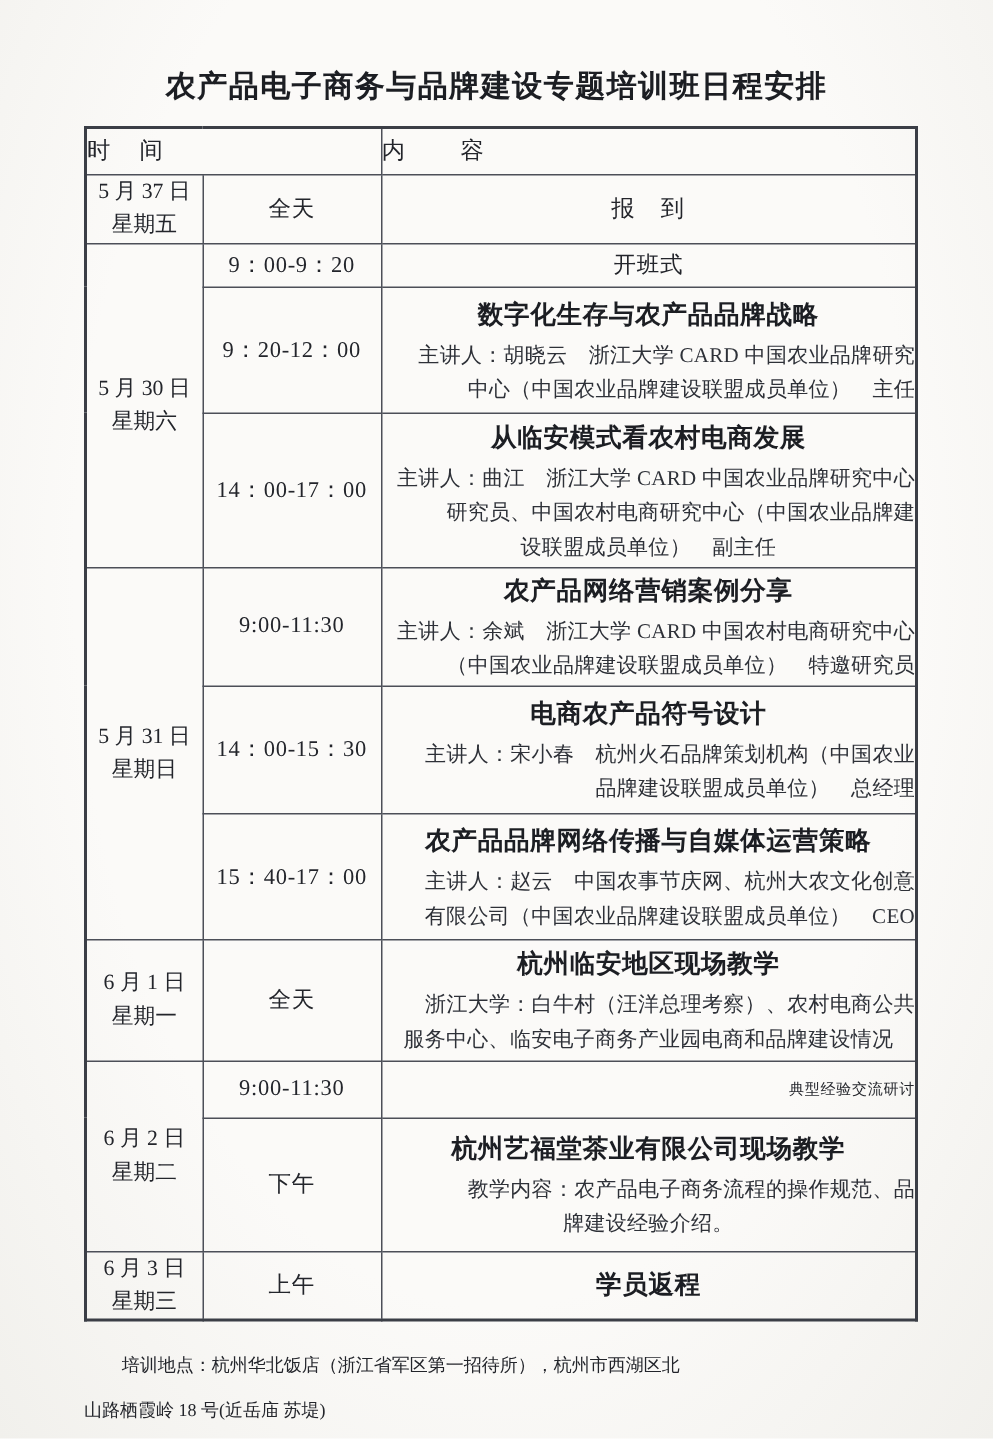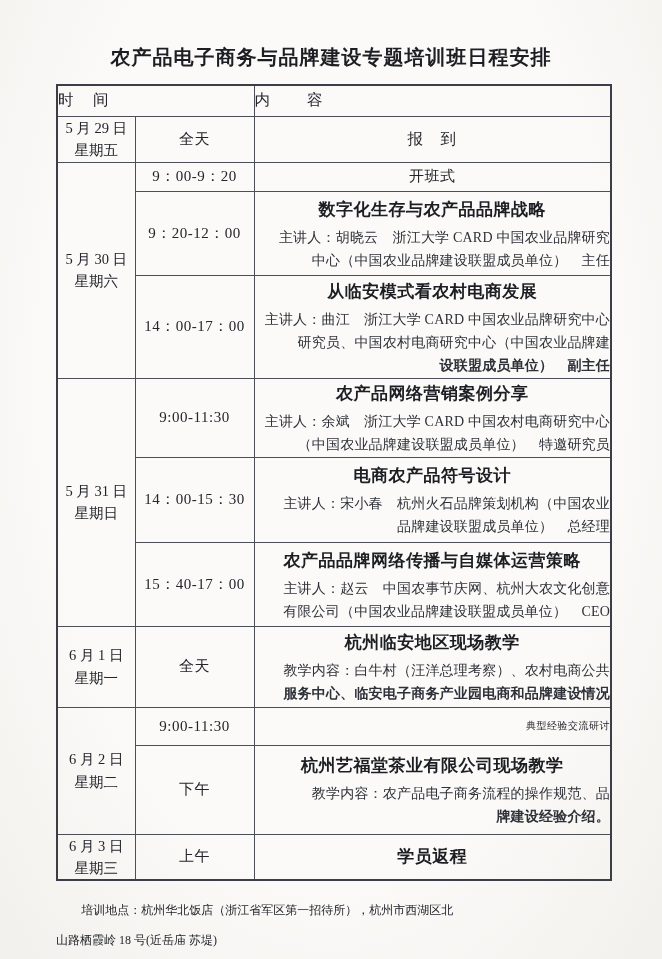--- a/index.html
+++ b/index.html
@@ -50,21 +50,21 @@
   .s-plain{font-size:15.5px;letter-spacing:1px;color:var(--ink);text-align:center;}
   .s-title{
     font-family:"Liberation Sans","DejaVu Sans",sans-serif;
     font-weight:700;font-size:17px;color:#1c1e23;
     text-align:center;margin:3px 0 5px 0;letter-spacing:0.5px;
   }
   .s-line{
     font-size:14px;line-height:23px;color:var(--ink-soft);
     text-align:right;letter-spacing:0.2px;
   }
-  .s-line.ln-left{text-align:right;font-weight:bold;}
+  .s-line.ln-left{text-align:center;}
   .footer{
     width:554px;margin:14px 0 0 56px;
     font-size:12px;line-height:30px;color:var(--ink);
   }
   .footer .f1{text-indent:2.1em;}
   .footer .f2{text-indent:0;}
 </style>
 </head>
 <body>
 
@@ -81,21 +81,21 @@
     <thead>
       <tr style="height:31px">
         <th class="hdr" colspan="2">时　间</th>
         <th class="hdr">内　　容</th>
       </tr>
     </thead>
     <tbody>
 
       <tr style="height:46px">
         <td class="date-cell">
-          <div>5 月 29 日</div>
+          <div>5 月 37 日</div>
           <div>星期五</div>
         </td>
         <td class="time-cell">全天</td>
         <td class="content-cell">
           <div class="s-plain">报　到</div>
         </td>
       </tr>
 
       <tr style="height:29px">
         <td class="date-cell" rowspan="3">
@@ -159,21 +159,21 @@
       </tr>
 
       <tr style="height:81px">
         <td class="date-cell">
           <div>6 月 1 日</div>
           <div>星期一</div>
         </td>
         <td class="time-cell">全天</td>
         <td class="content-cell">
           <div class="s-title">杭州临安地区现场教学</div>
-          <div class="s-line">教学内容：白牛村（汪洋总理考察）、农村电商公共</div>
+          <div class="s-line">浙江大学：白牛村（汪洋总理考察）、农村电商公共</div>
           <div class="s-line ln-left">服务中心、临安电子商务产业园电商和品牌建设情况</div>
         </td>
       </tr>
 
       <tr style="height:38px">
         <td class="date-cell" rowspan="2">
           <div>6 月 2 日</div>
           <div>星期二</div>
         </td>
         <td class="time-cell">9:00-11:30</td>

